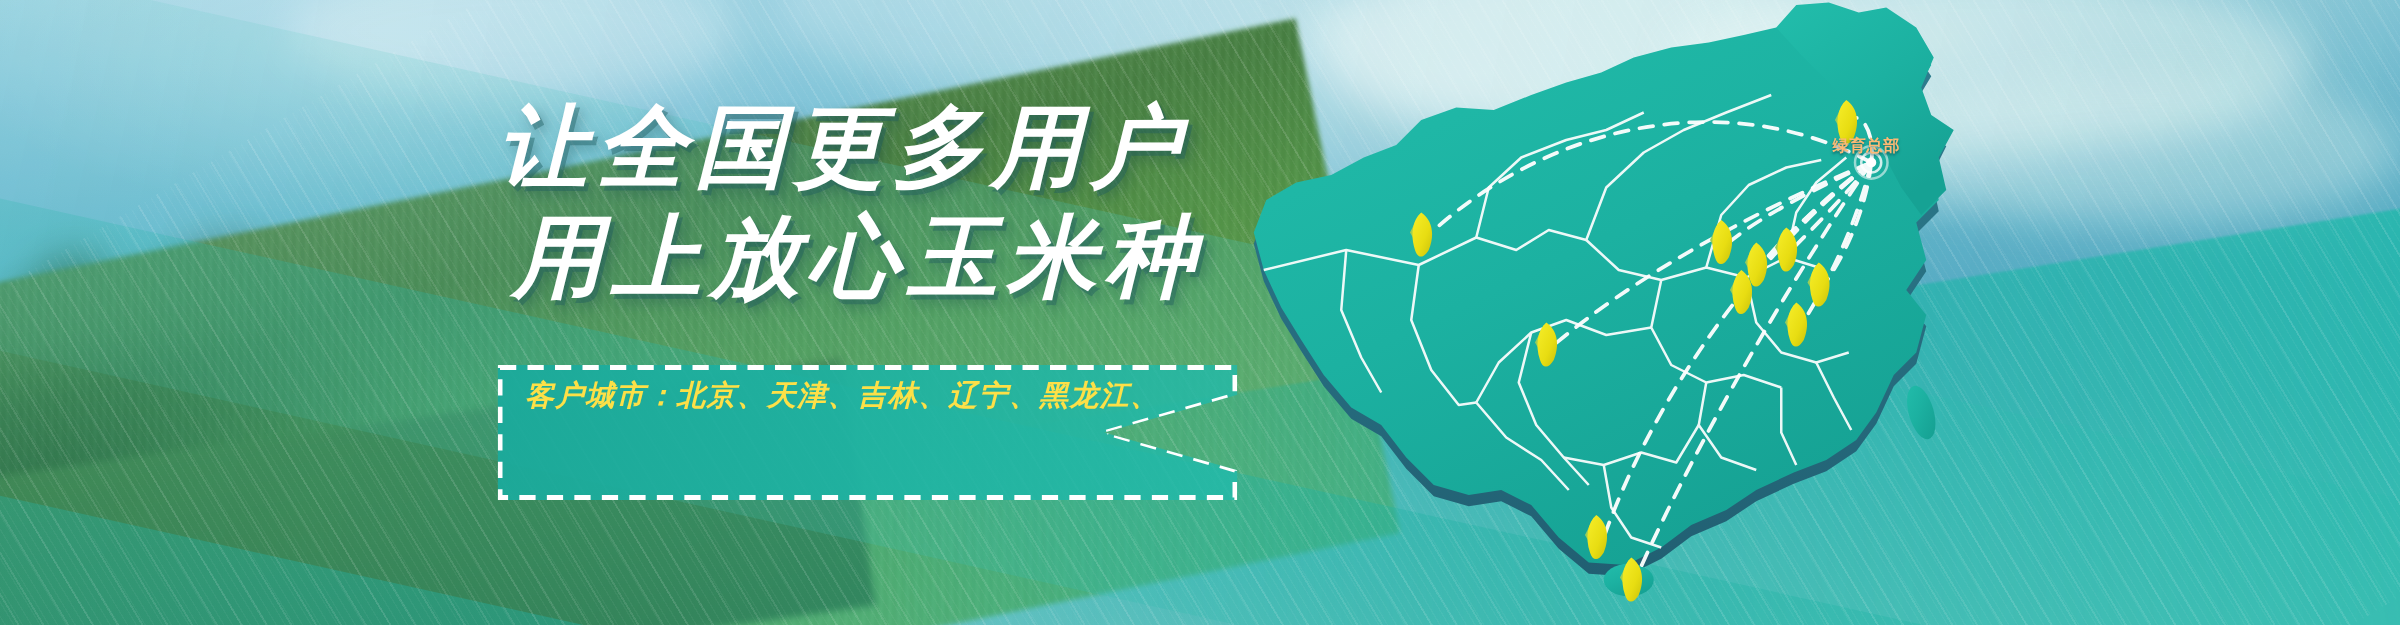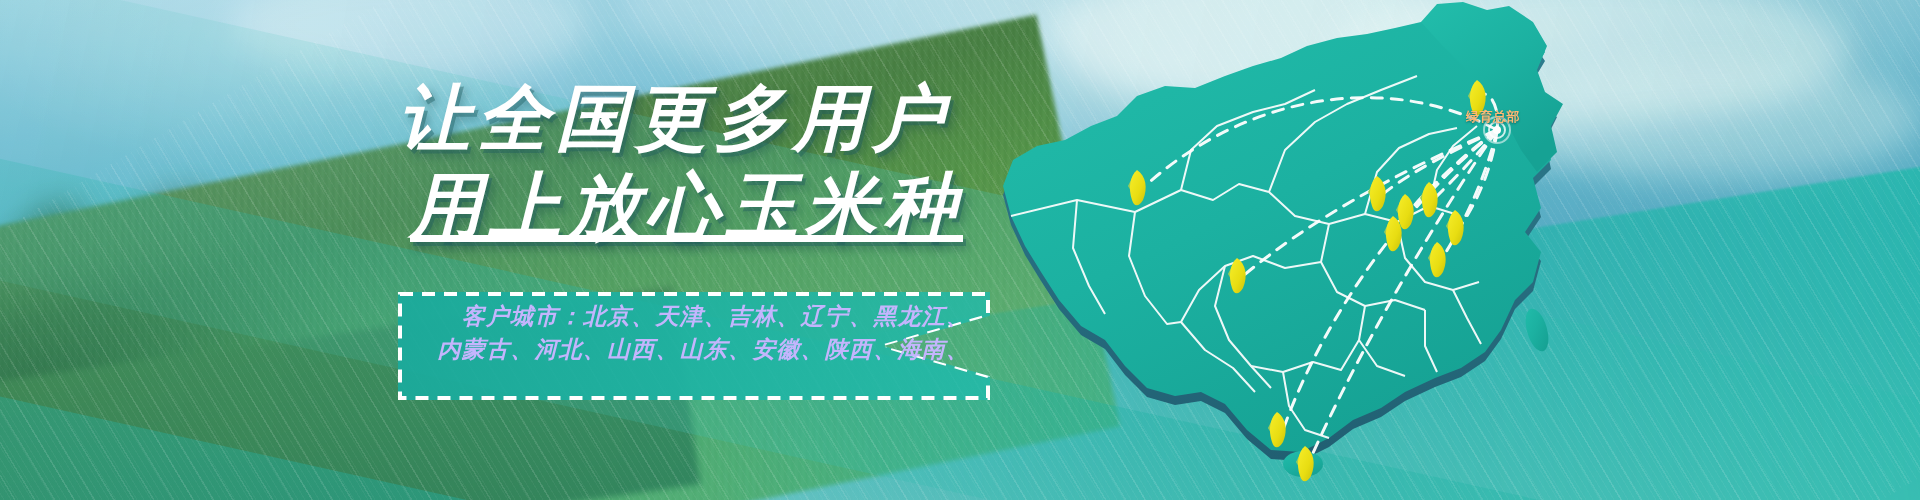--- a/index.html
+++ b/index.html
@@ -118,42 +118,42 @@
   
   .headline{
     position:absolute;left:398px;top:75px;width:640px;
     font-size:72px;line-height:1.22;font-weight:700;font-style:italic;
     color:#ffffff;letter-spacing:7px;white-space:nowrap;
     text-shadow:
       3px 4px 0 rgba(32,92,96,.42),
       5px 7px 10px rgba(18,62,70,.35);
   }
   .headline .ln{display:block;}
-  .headline .ln2{margin-left:12px;text-decoration:underline;}
+  .headline .ln2{margin-left:12px;}
 
   
   .citybox{
     position:absolute;left:398px;top:292px;width:592px;height:108px;
   }
   .citybox .shape{
     position:absolute;inset:0;
     background:linear-gradient(100deg, rgba(26,170,156,.93), rgba(30,180,164,.90) 55%, rgba(34,186,170,.80));
     -webkit-clip-path:polygon(0 0, 100% 0, 100% 22%, 82% 50%, 100% 78%, 100% 100%, 0 100%);
     clip-path:polygon(0 0, 100% 0, 100% 22%, 82% 50%, 100% 78%, 100% 100%, 0 100%);
   }
   .citybox .dash{
     position:absolute;inset:0;
     -webkit-clip-path:polygon(0 0, 100% 0, 100% 22%, 82% 50%, 100% 78%, 100% 100%, 0 100%);
     clip-path:polygon(0 0, 100% 0, 100% 22%, 82% 50%, 100% 78%, 100% 100%, 0 100%);
   }
   .dash svg{position:absolute;inset:0;width:100%;height:100%;}
   .city-text{
     position:absolute;left:22px;top:8px;right:20px;
     font-size:23px;line-height:1.43;font-weight:700;font-style:italic;
-    color:#c4b5fd;letter-spacing:1.2px;white-space:nowrap;text-align:right;
+    color:#fde047;letter-spacing:1.2px;white-space:nowrap;
   }
   .city-text span{display:block;}
 
   
   .map{position:absolute;left:985px;top:0px;width:935px;height:500px;}
   .map svg{position:absolute;inset:0;width:100%;height:100%;overflow:visible;}
   .hq-label{
     position:absolute;left:1466px;top:108px;
     font-size:13px;font-weight:700;color:#fdba74;letter-spacing:.5px;
     text-shadow:0 1px 2px rgba(0,60,70,.6);white-space:nowrap;
@@ -192,21 +192,20 @@
 
   <div class="citybox">
     <div class="shape"></div>
     <div class="dash">
       <svg viewBox="0 0 592 108" preserveAspectRatio="none" aria-hidden="true">
         <polygon points="2,2 590,2 590,24 486,54 590,84 590,106 2,106" fill="none" stroke="#ffffff" stroke-width="4" stroke-dasharray="13 9" stroke-linecap="butt"></polygon>
       </svg>
     </div>
     <div class="city-text">
       <span>客户城市：北京、天津、吉林、辽宁、黑龙江、</span>
-      <span>内蒙古、河北、山西、山东、安徽、陕西、海南、</span>
     </div>
   </div>
 
   <div class="map">
     <svg viewBox="0 0 935 500" aria-hidden="true">
       <defs>
         <linearGradient id="mapg" x1="0" y1="0" x2="0.6" y2="1">
           <stop offset="0%" stop-color="#22bdab"></stop>
           <stop offset="52%" stop-color="#1cb1a1"></stop>
           <stop offset="100%" stop-color="#16a294"></stop>

